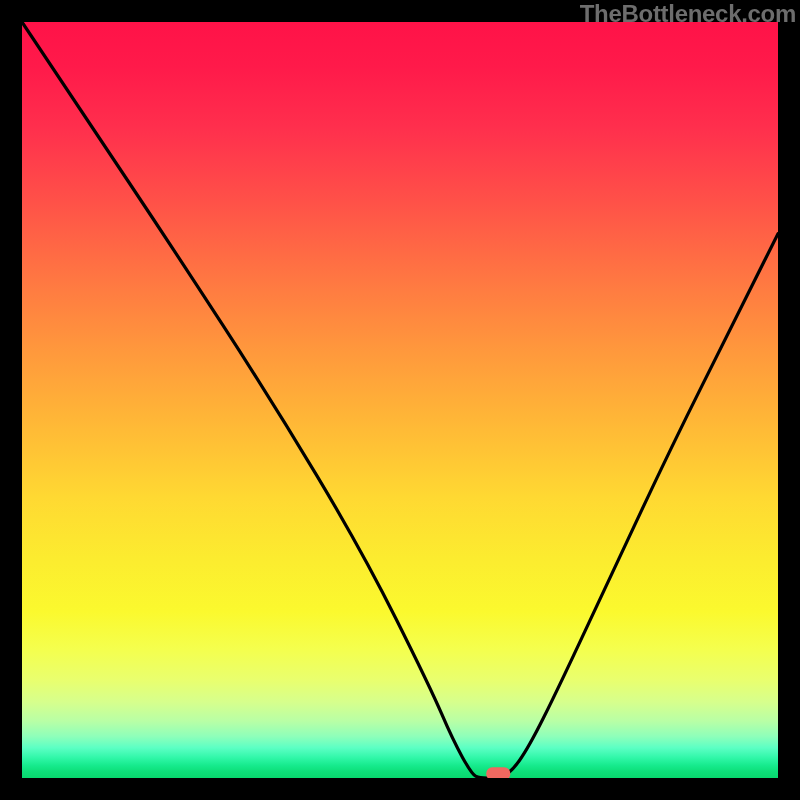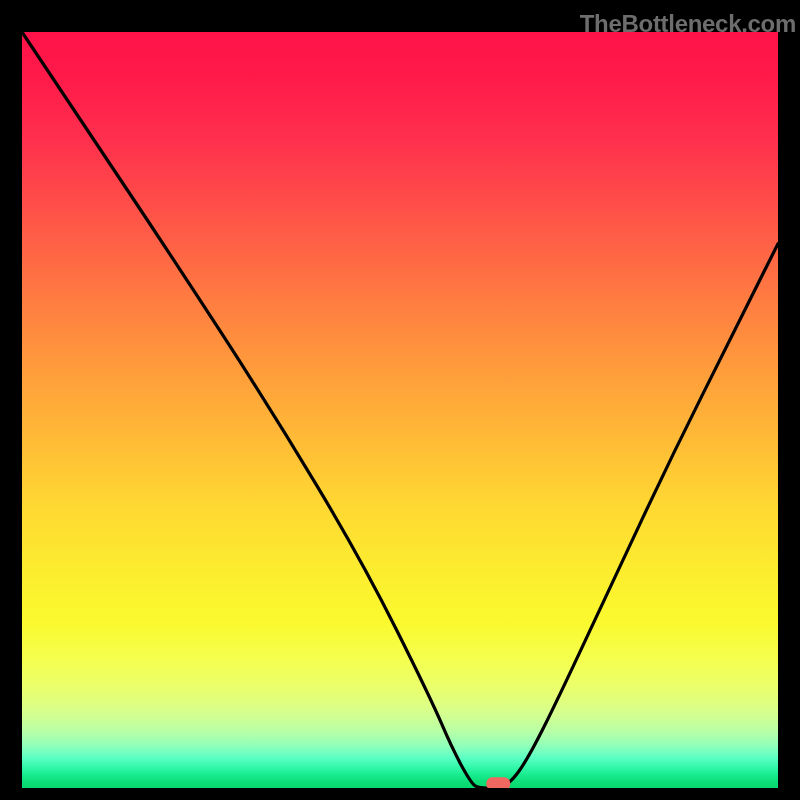--- a/index.html
+++ b/index.html
@@ -6,21 +6,21 @@
     margin: 0;
     padding: 0;
     width: 800px;
     height: 800px;
     background: #000;
     overflow: hidden;
   }
   .frame {
     position: absolute;
     left: 0;
-    top: 10px;
+    top: 0;
     width: 800px;
     height: 632px;
     box-sizing: border-box;
   }
   .plot-area {
     position: absolute;
     left: 22px;
     top: 22px;
     width: 756px;
     height: 756px;

